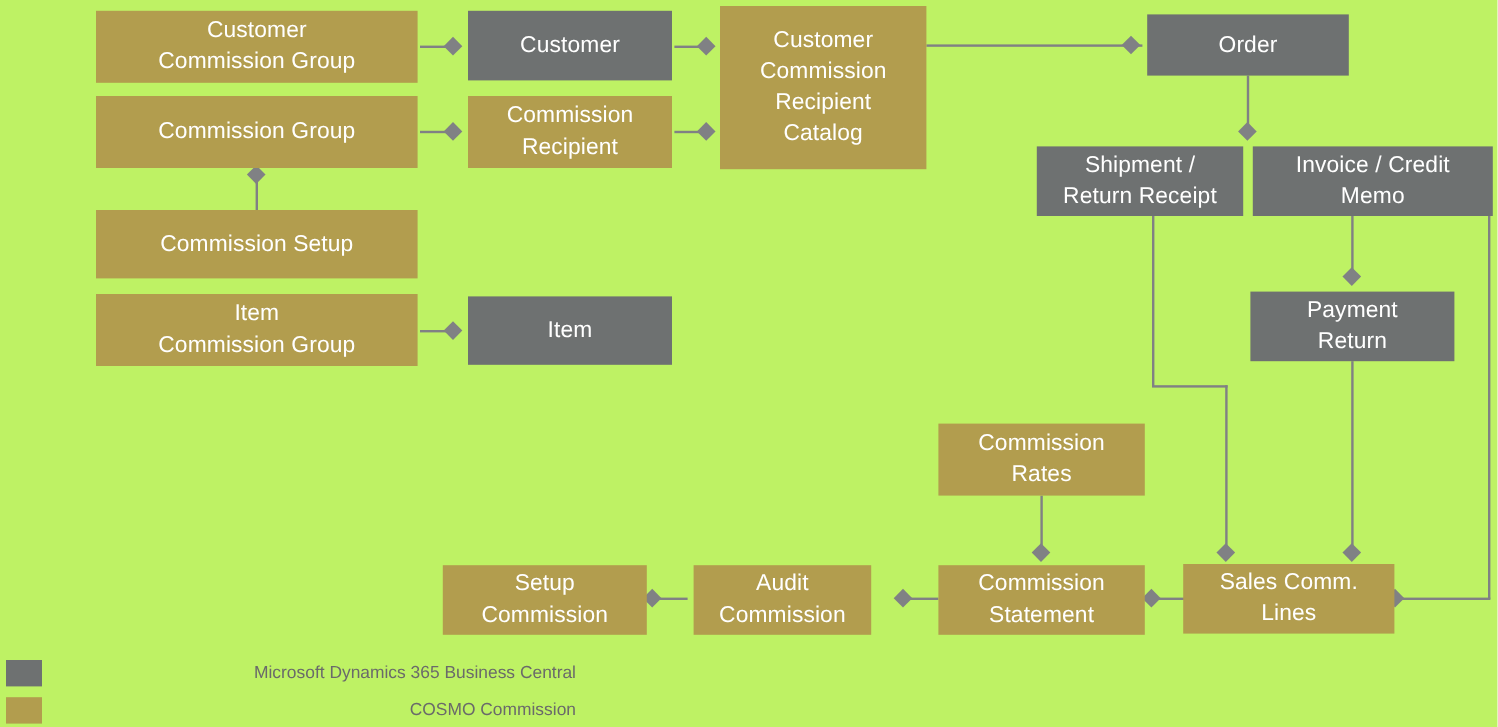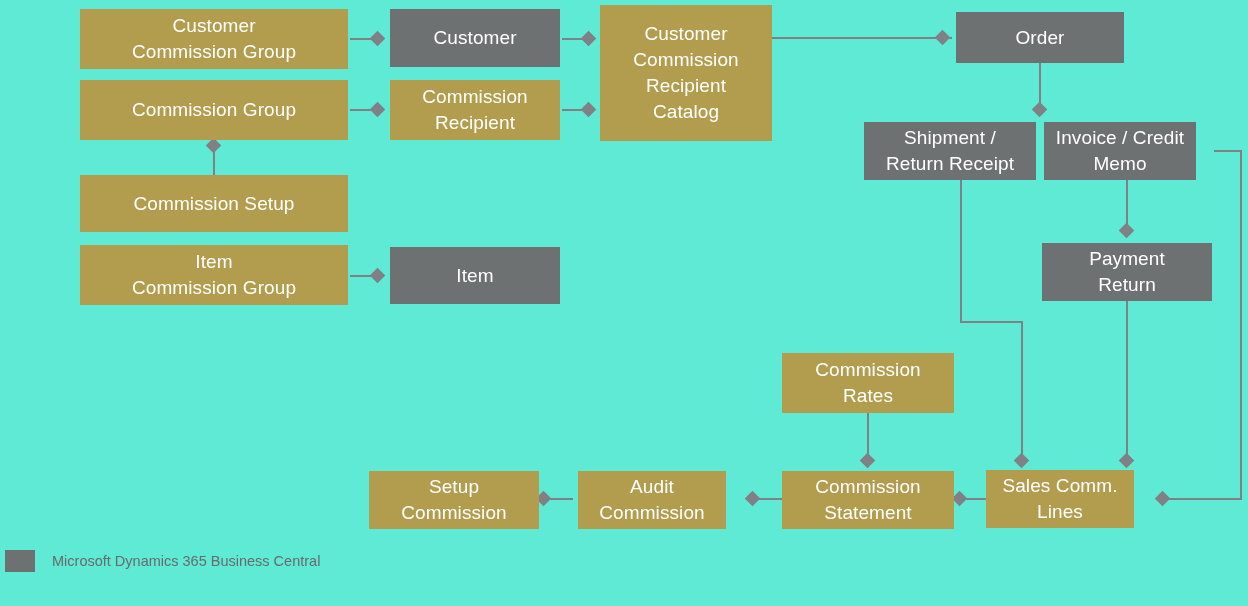--- a/index.html
+++ b/index.html
@@ -4,21 +4,21 @@
 <style>
   html,body{margin:0;padding:0;background:#ffffff;}
   body{
     font-family:"Liberation Sans", sans-serif;
     -webkit-font-smoothing:antialiased;
   }
   #canvas{
     position:relative;
     width:1248px;
     height:606px;
-    background:#5eead4;
+    background:#bef264;
     overflow:hidden;
   }
   .node{
     position:absolute;
     display:flex;
     align-items:center;
     justify-content:center;
     text-align:center;
     color:#ffffff;
     font-size:19px;
@@ -53,20 +53,21 @@
     position:absolute;
     left:0;
     top:548px;
     width:480px;
   }
   .legend-row{
     display:flex;
     align-items:center;
     height:26px;
     margin-bottom:5px;
+    justify-content:space-between;
   }
   .swatch{
     width:30px;
     height:22px;
     margin-left:5px;
     margin-right:17px;
     flex:0 0 auto;
   }
   .swatch.bc{ background:#6e7171; }
   .swatch.cosmo{ background:#b29d4e; }
@@ -180,36 +181,36 @@
 
     <div class="node bc" style="left:956px; top:12px; width:168px; height:51px;text-align:right;">
       <span>Order</span>
     </div>
 
     <div class="node bc" style="left:864px; top:122px; width:172px; height:58px;">
       <span>Shipment /
 Return Receipt</span>
     </div>
 
-    <div class="node bc" style="left:1044px; top:122px; width:152px; height:58px;">
+    <div class="node bc" style="left:1044px; top:122px; width:200px; height:58px;">
       <span>Invoice / Credit
 Memo</span>
     </div>
 
     <div class="node bc" style="left:1042px; top:243px; width:170px; height:58px;">
       <span>Payment
 Return</span>
     </div>
 
     <div class="node cosmo" style="left:782px; top:353px; width:172px; height:60px;">
       <span>Commission
 Rates</span>
     </div>
 
-    <div class="node cosmo" style="left:986px; top:470px; width:148px; height:58px;">
+    <div class="node cosmo" style="left:986px; top:470px; width:176px; height:58px;">
       <span>Sales Comm.
 Lines</span>
     </div>
 
     <div class="node cosmo" style="left:782px; top:471px; width:172px; height:58px;">
       <span>Commission
 Statement</span>
     </div>
 
     <div class="node cosmo" style="left:578px; top:471px; width:148px; height:58px;">
@@ -222,15 +223,19 @@
 Commission</span>
     </div>
 
   </div>
 
   <div id="legend">
     <div class="legend-row">
       <div class="swatch bc"></div>
       <div class="legend-label">Microsoft Dynamics 365 Business Central</div>
     </div>
+    <div class="legend-row">
+      <div class="swatch cosmo"></div>
+      <div class="legend-label">COSMO Commission</div>
+    </div>
   </div>
 
 </div>
 
 </body></html>

